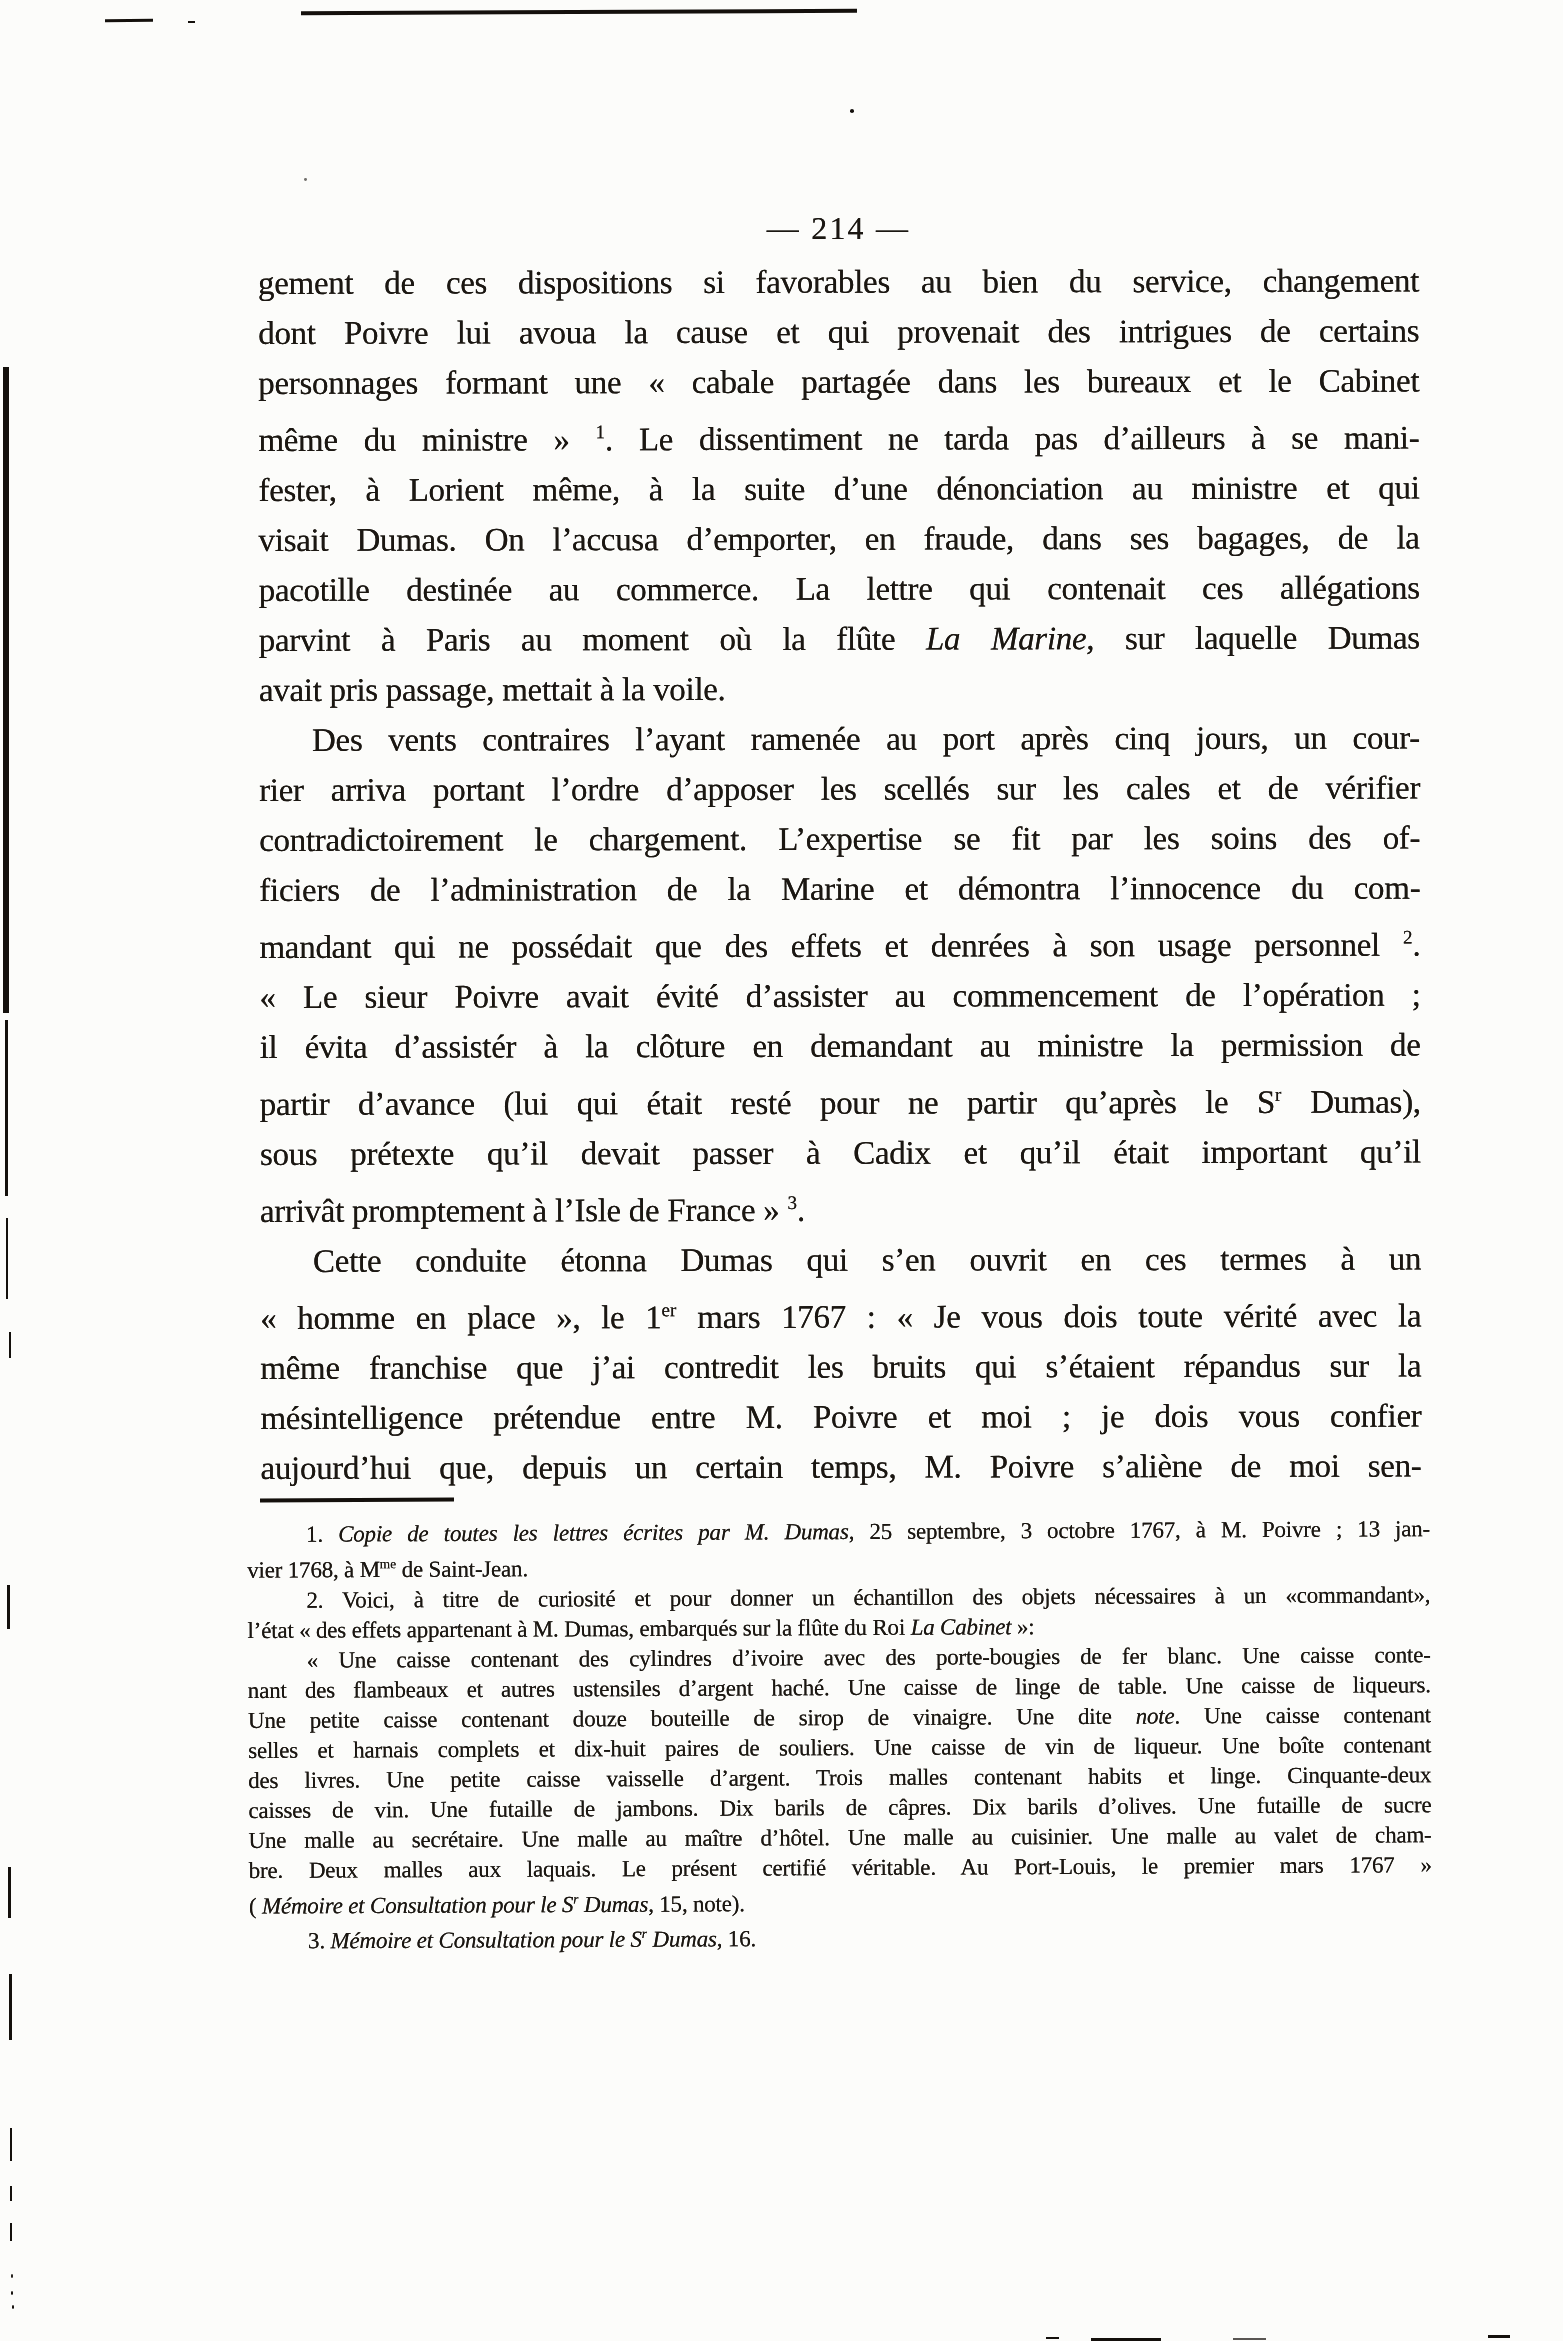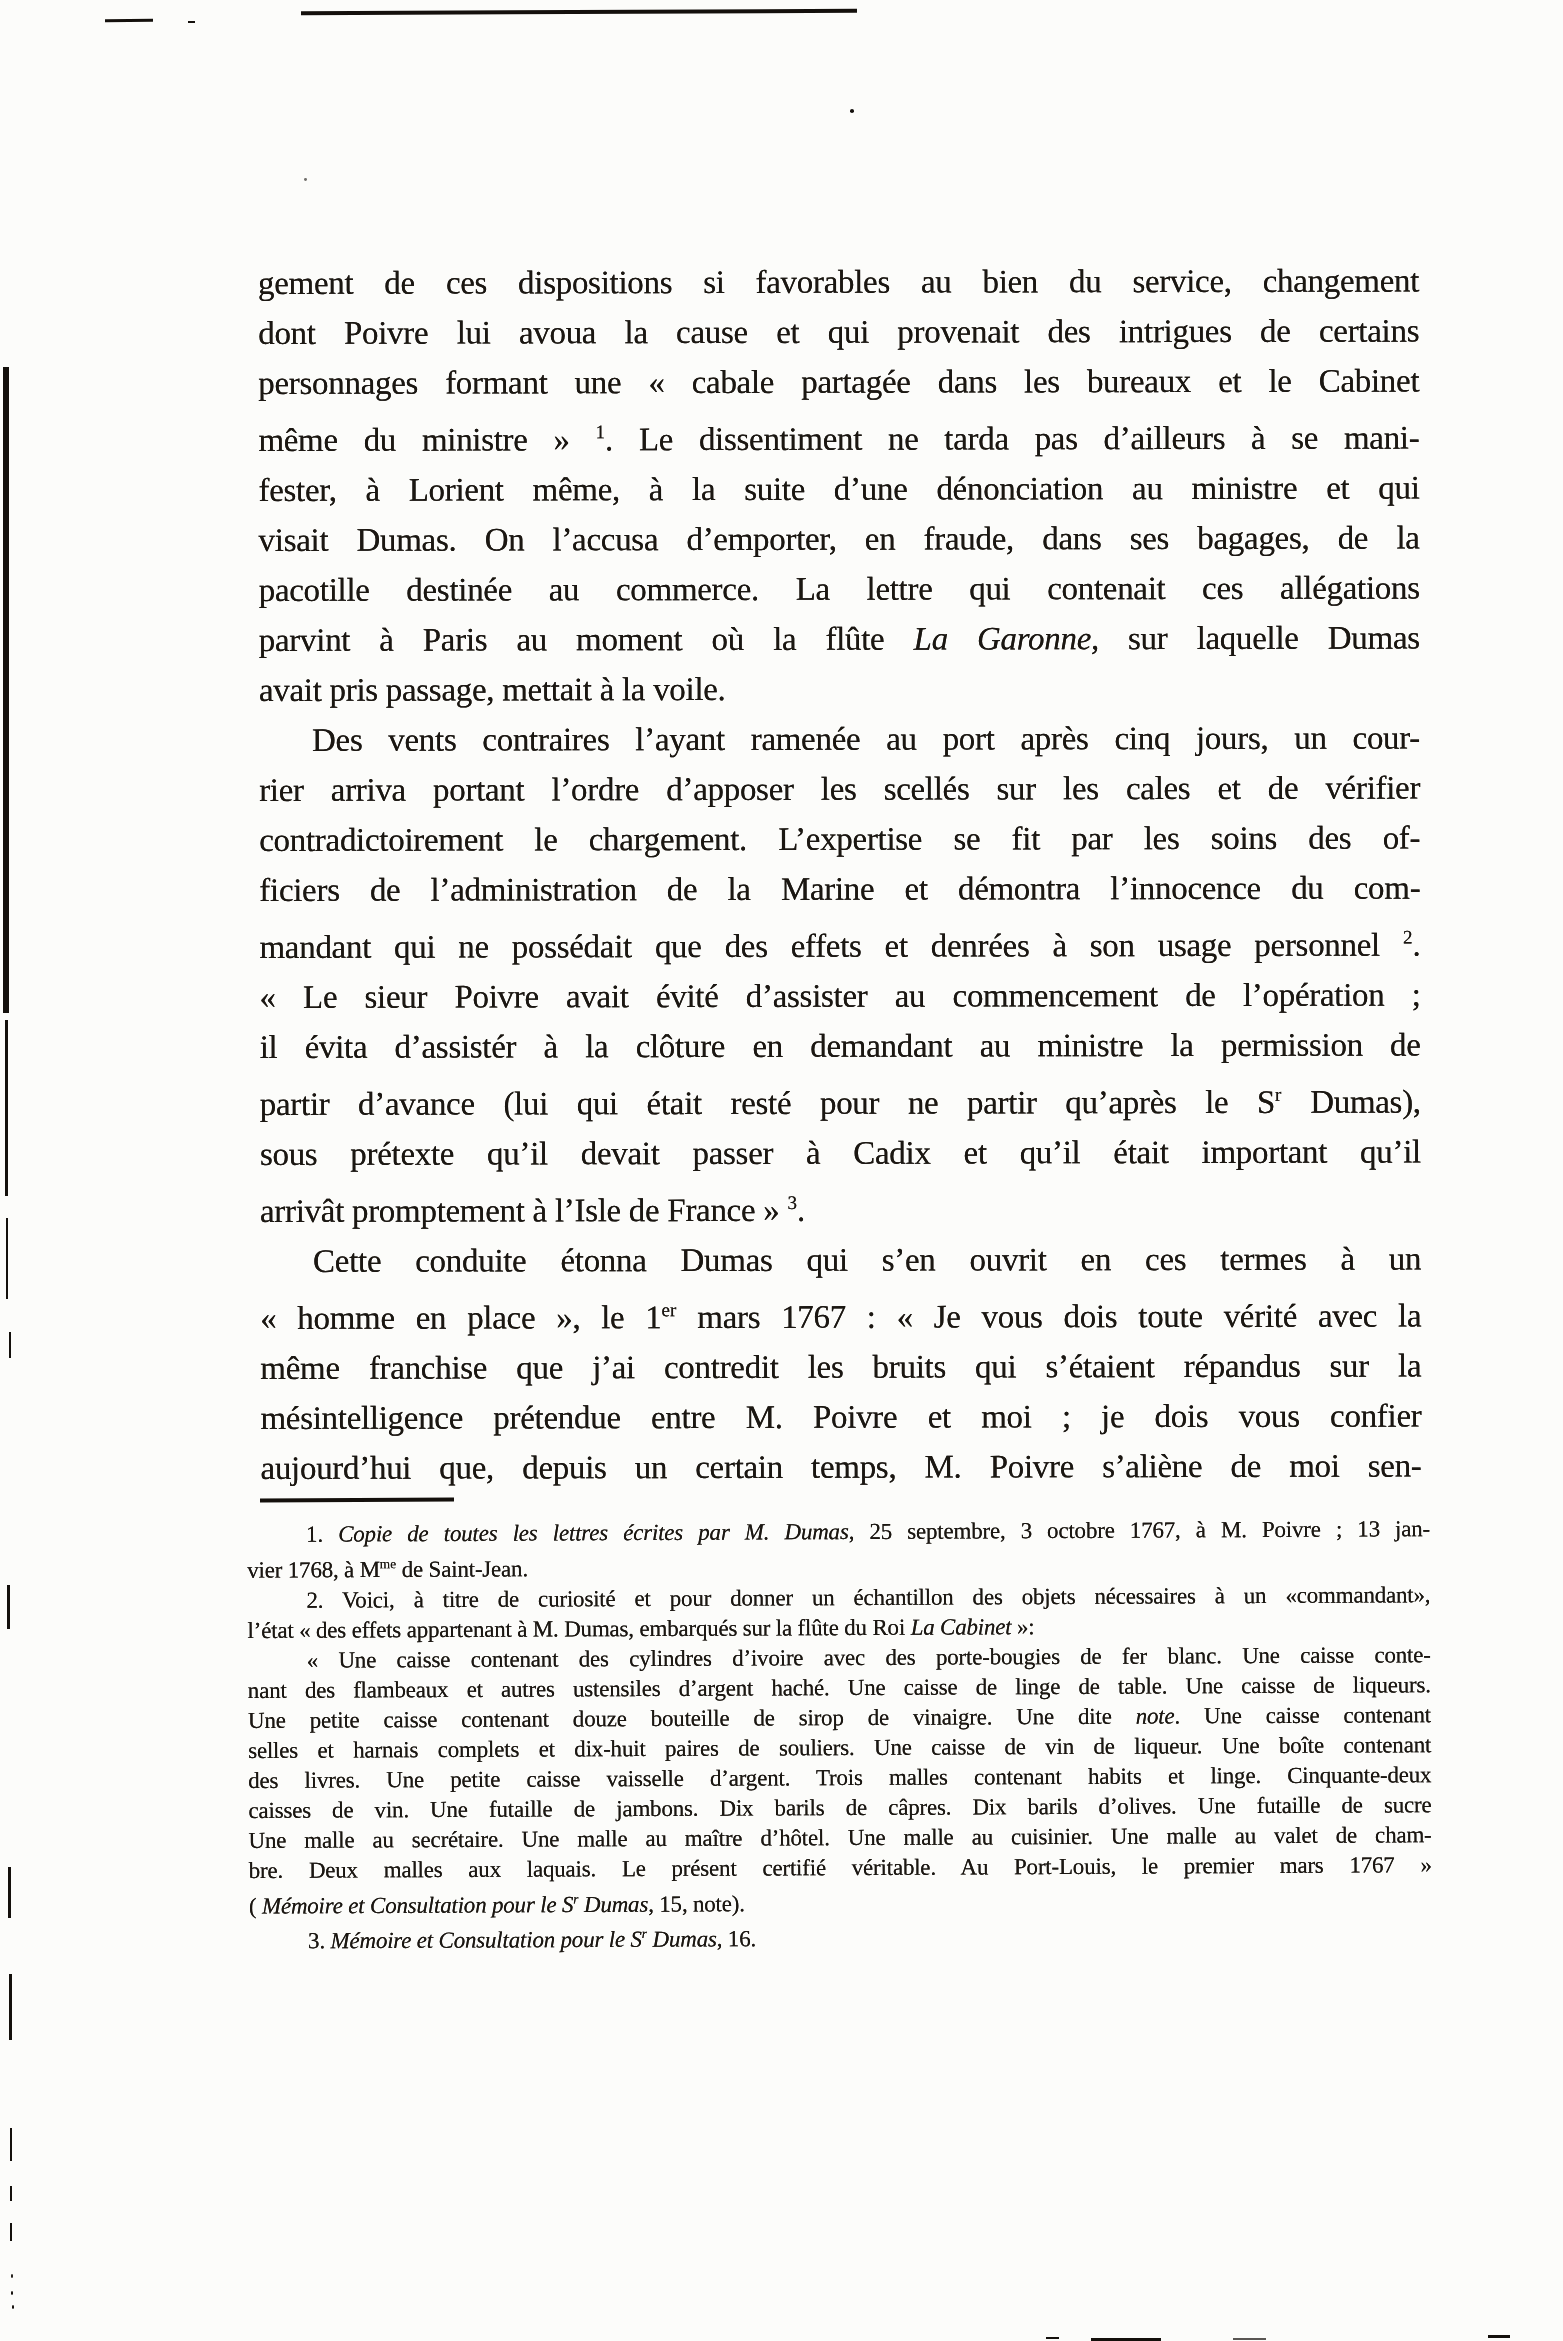--- a/index.html
+++ b/index.html
@@ -65,30 +65,31 @@
   <div class="ink" style="left:10.3px;top:2223px;width:2.2px;height:18.3px;"></div>
   <div class="ink dot" style="left:11px;top:2274px;width:2.2px;height:4.4px;"></div>
   <div class="ink dot" style="left:11px;top:2291px;width:2.2px;height:3.7px;"></div>
   <div class="ink dot" style="left:11.7px;top:2305px;width:2.2px;height:3.7px;"></div>
 
   <div class="ink" style="left:1046px;top:2337px;width:13.2px;height:2.2px;"></div>
   <div class="ink" style="left:1091px;top:2338px;width:70px;height:2.9px;"></div>
   <div class="ink" style="left:1233px;top:2338px;width:33px;height:2.2px;opacity:.7;"></div>
   <div class="ink" style="left:1488px;top:2335px;width:22px;height:2.9px;"></div>
 
+  <div class="page-number">— 214 —</div>
 
   <div class="body-text">
       <div class="line j">gement de ces dispositions si favorables au bien du service, changement</div>
       <div class="line j">dont Poivre lui avoua la cause et qui provenait des intrigues de certains</div>
       <div class="line j">personnages formant une « cabale partagée dans les bureaux et le Cabinet</div>
       <div class="line j">même du ministre » <span class="s">1</span>. Le dissentiment ne tarda pas d’ailleurs à se mani-</div>
       <div class="line j">fester, à Lorient même, à la suite d’une dénonciation au ministre et qui</div>
       <div class="line j">visait Dumas. On l’accusa d’emporter, en fraude, dans ses bagages, de la</div>
       <div class="line j">pacotille destinée au commerce. La lettre qui contenait ces allégations</div>
-      <div class="line j">parvint à Paris au moment où la flûte <span class="i">La Garonne,</span> sur laquelle Dumas</div>
+      <div class="line j">parvint à Paris au moment où la flûte <span class="i">La Marine,</span> sur laquelle Dumas</div>
       <div class="line">avait pris passage, mettait à la voile.</div>
       <div class="line j ind">Des vents contraires l’ayant ramenée au port après cinq jours, un cour-</div>
       <div class="line j">rier arriva portant l’ordre d’apposer les scellés sur les cales et de vérifier</div>
       <div class="line j">contradictoirement le chargement. L’expertise se fit par les soins des of-</div>
       <div class="line j">ficiers de l’administration de la Marine et démontra l’innocence du com-</div>
       <div class="line j">mandant qui ne possédait que des effets et denrées à son usage personnel <span class="s">2</span>.</div>
       <div class="line j">« Le sieur Poivre avait évité d’assister au commencement de l’opération ;</div>
       <div class="line j">il évita d’assistér à la clôture en demandant au ministre la permission de</div>
       <div class="line j">partir d’avance (lui qui était resté pour ne partir qu’après le S<span class="s">r</span> Dumas),</div>
       <div class="line j">sous prétexte qu’il devait passer à Cadix et qu’il était important qu’il</div>

